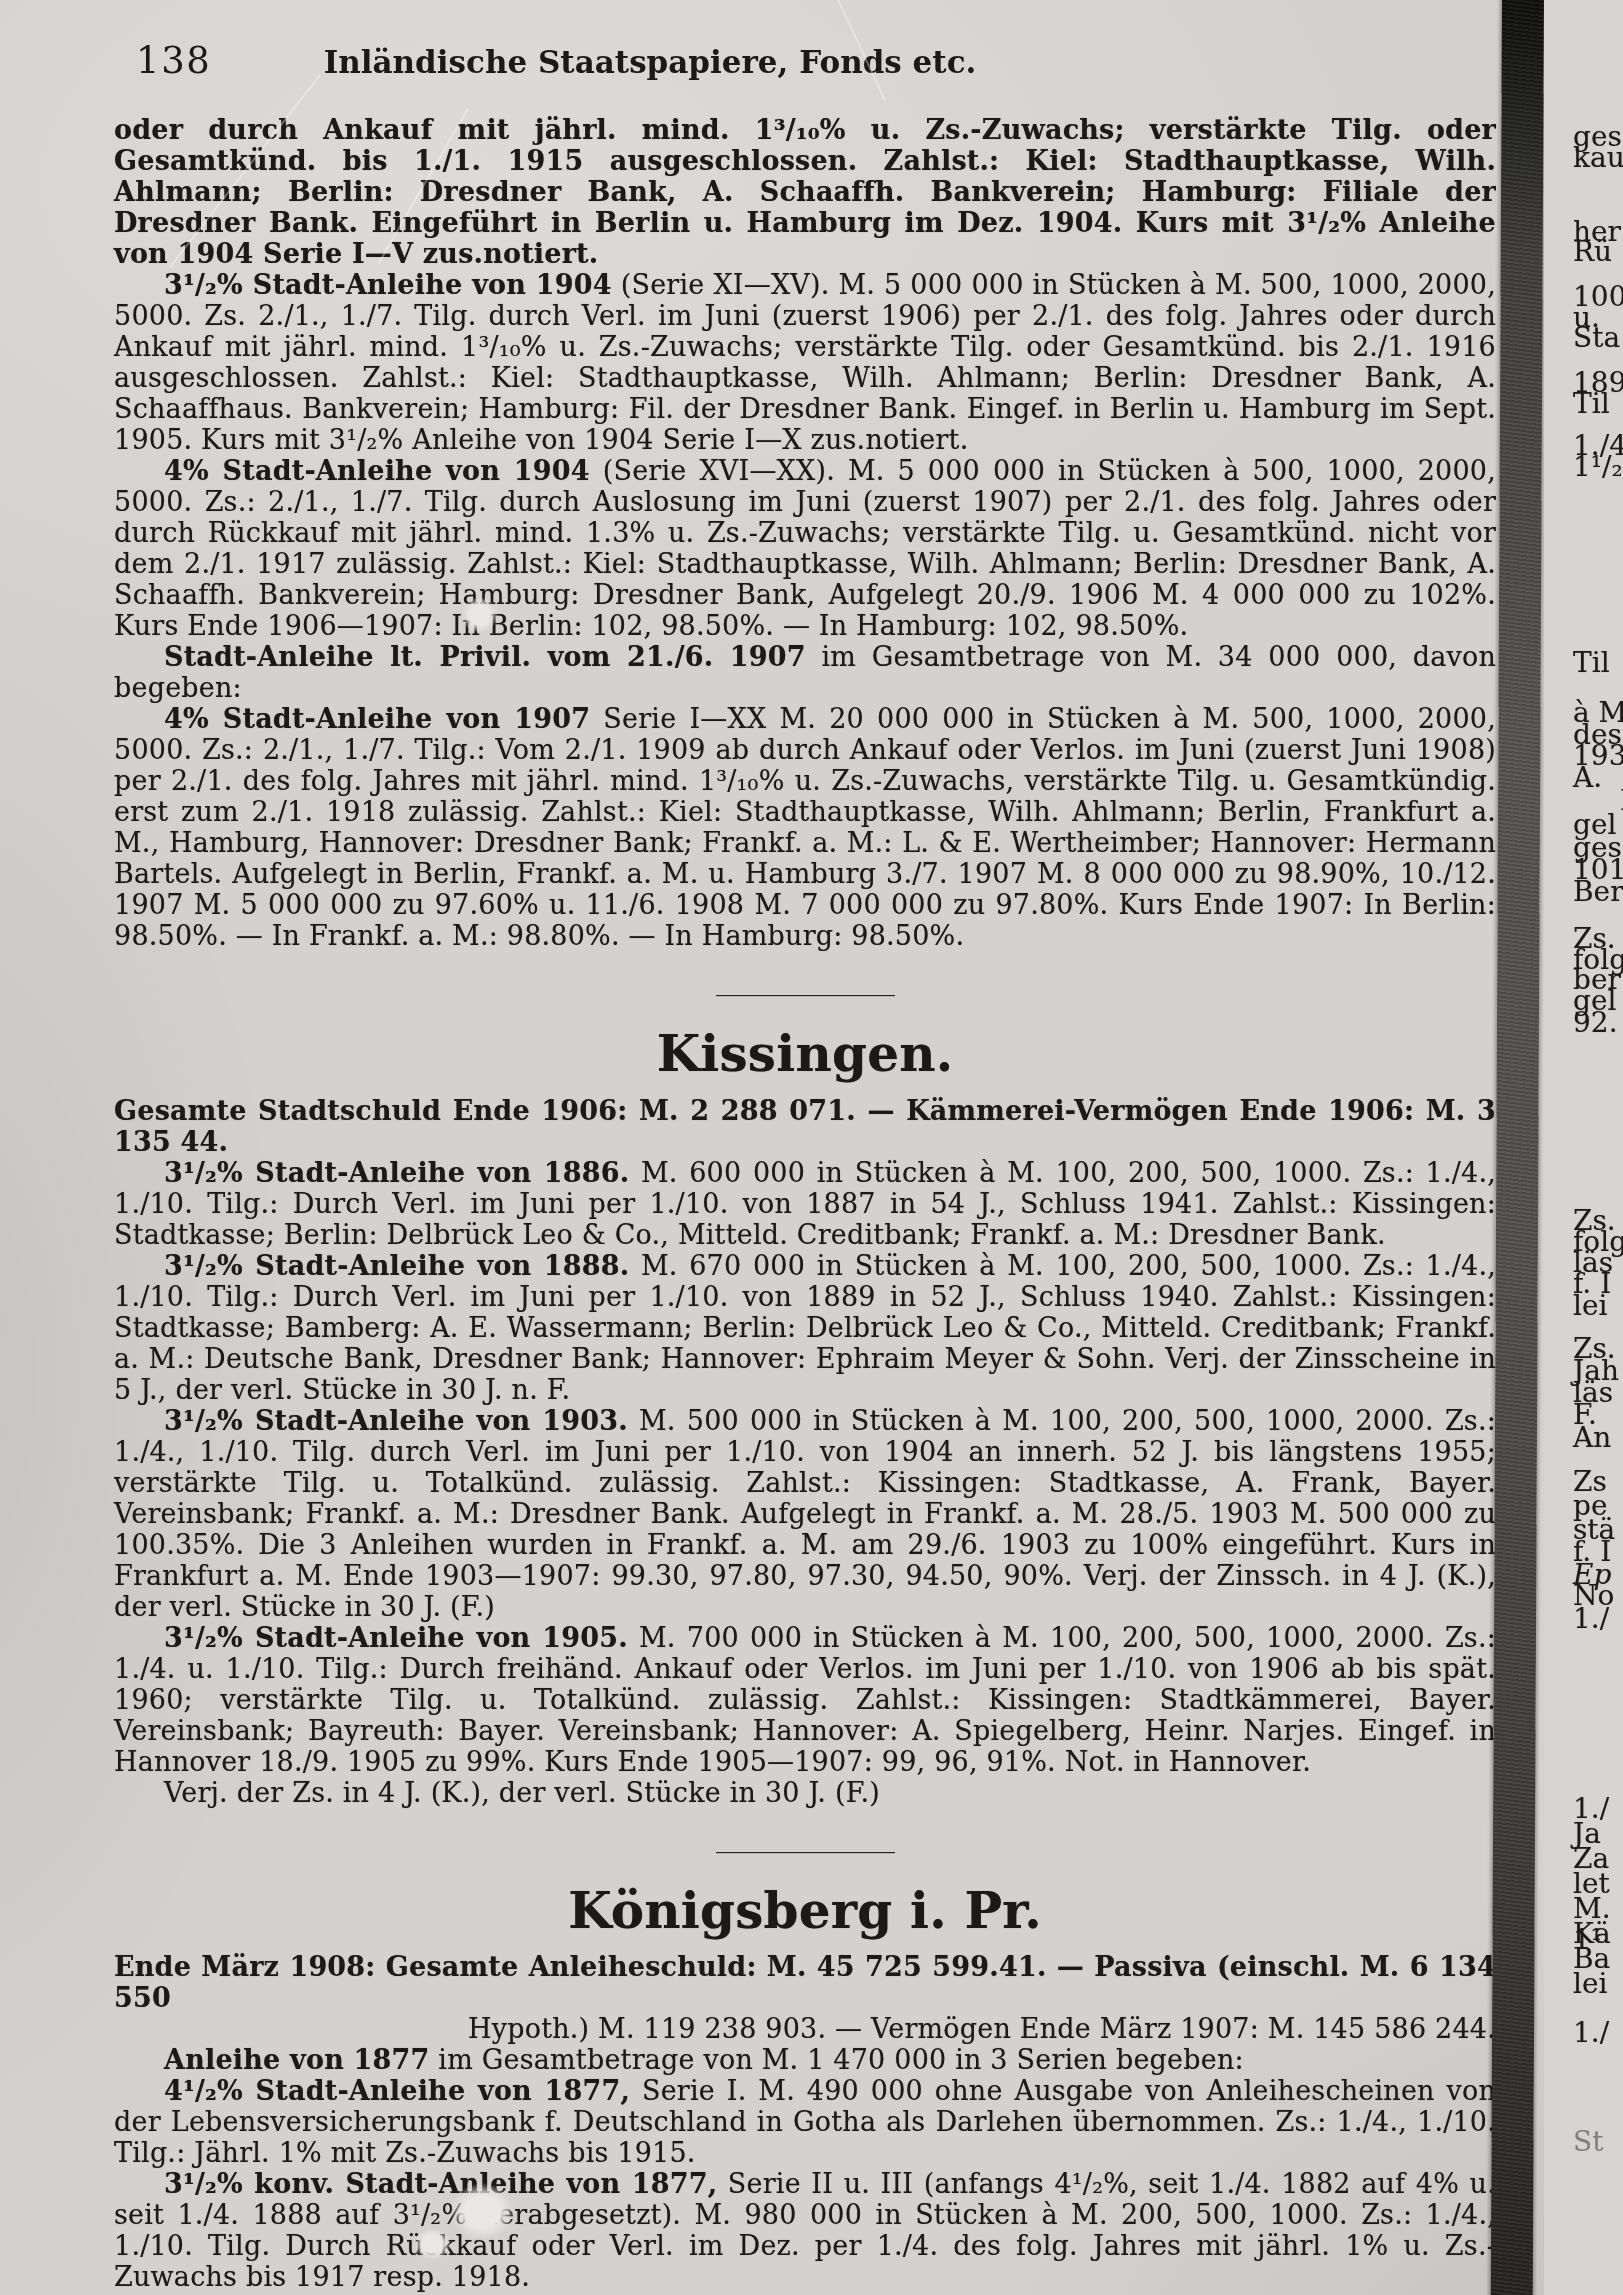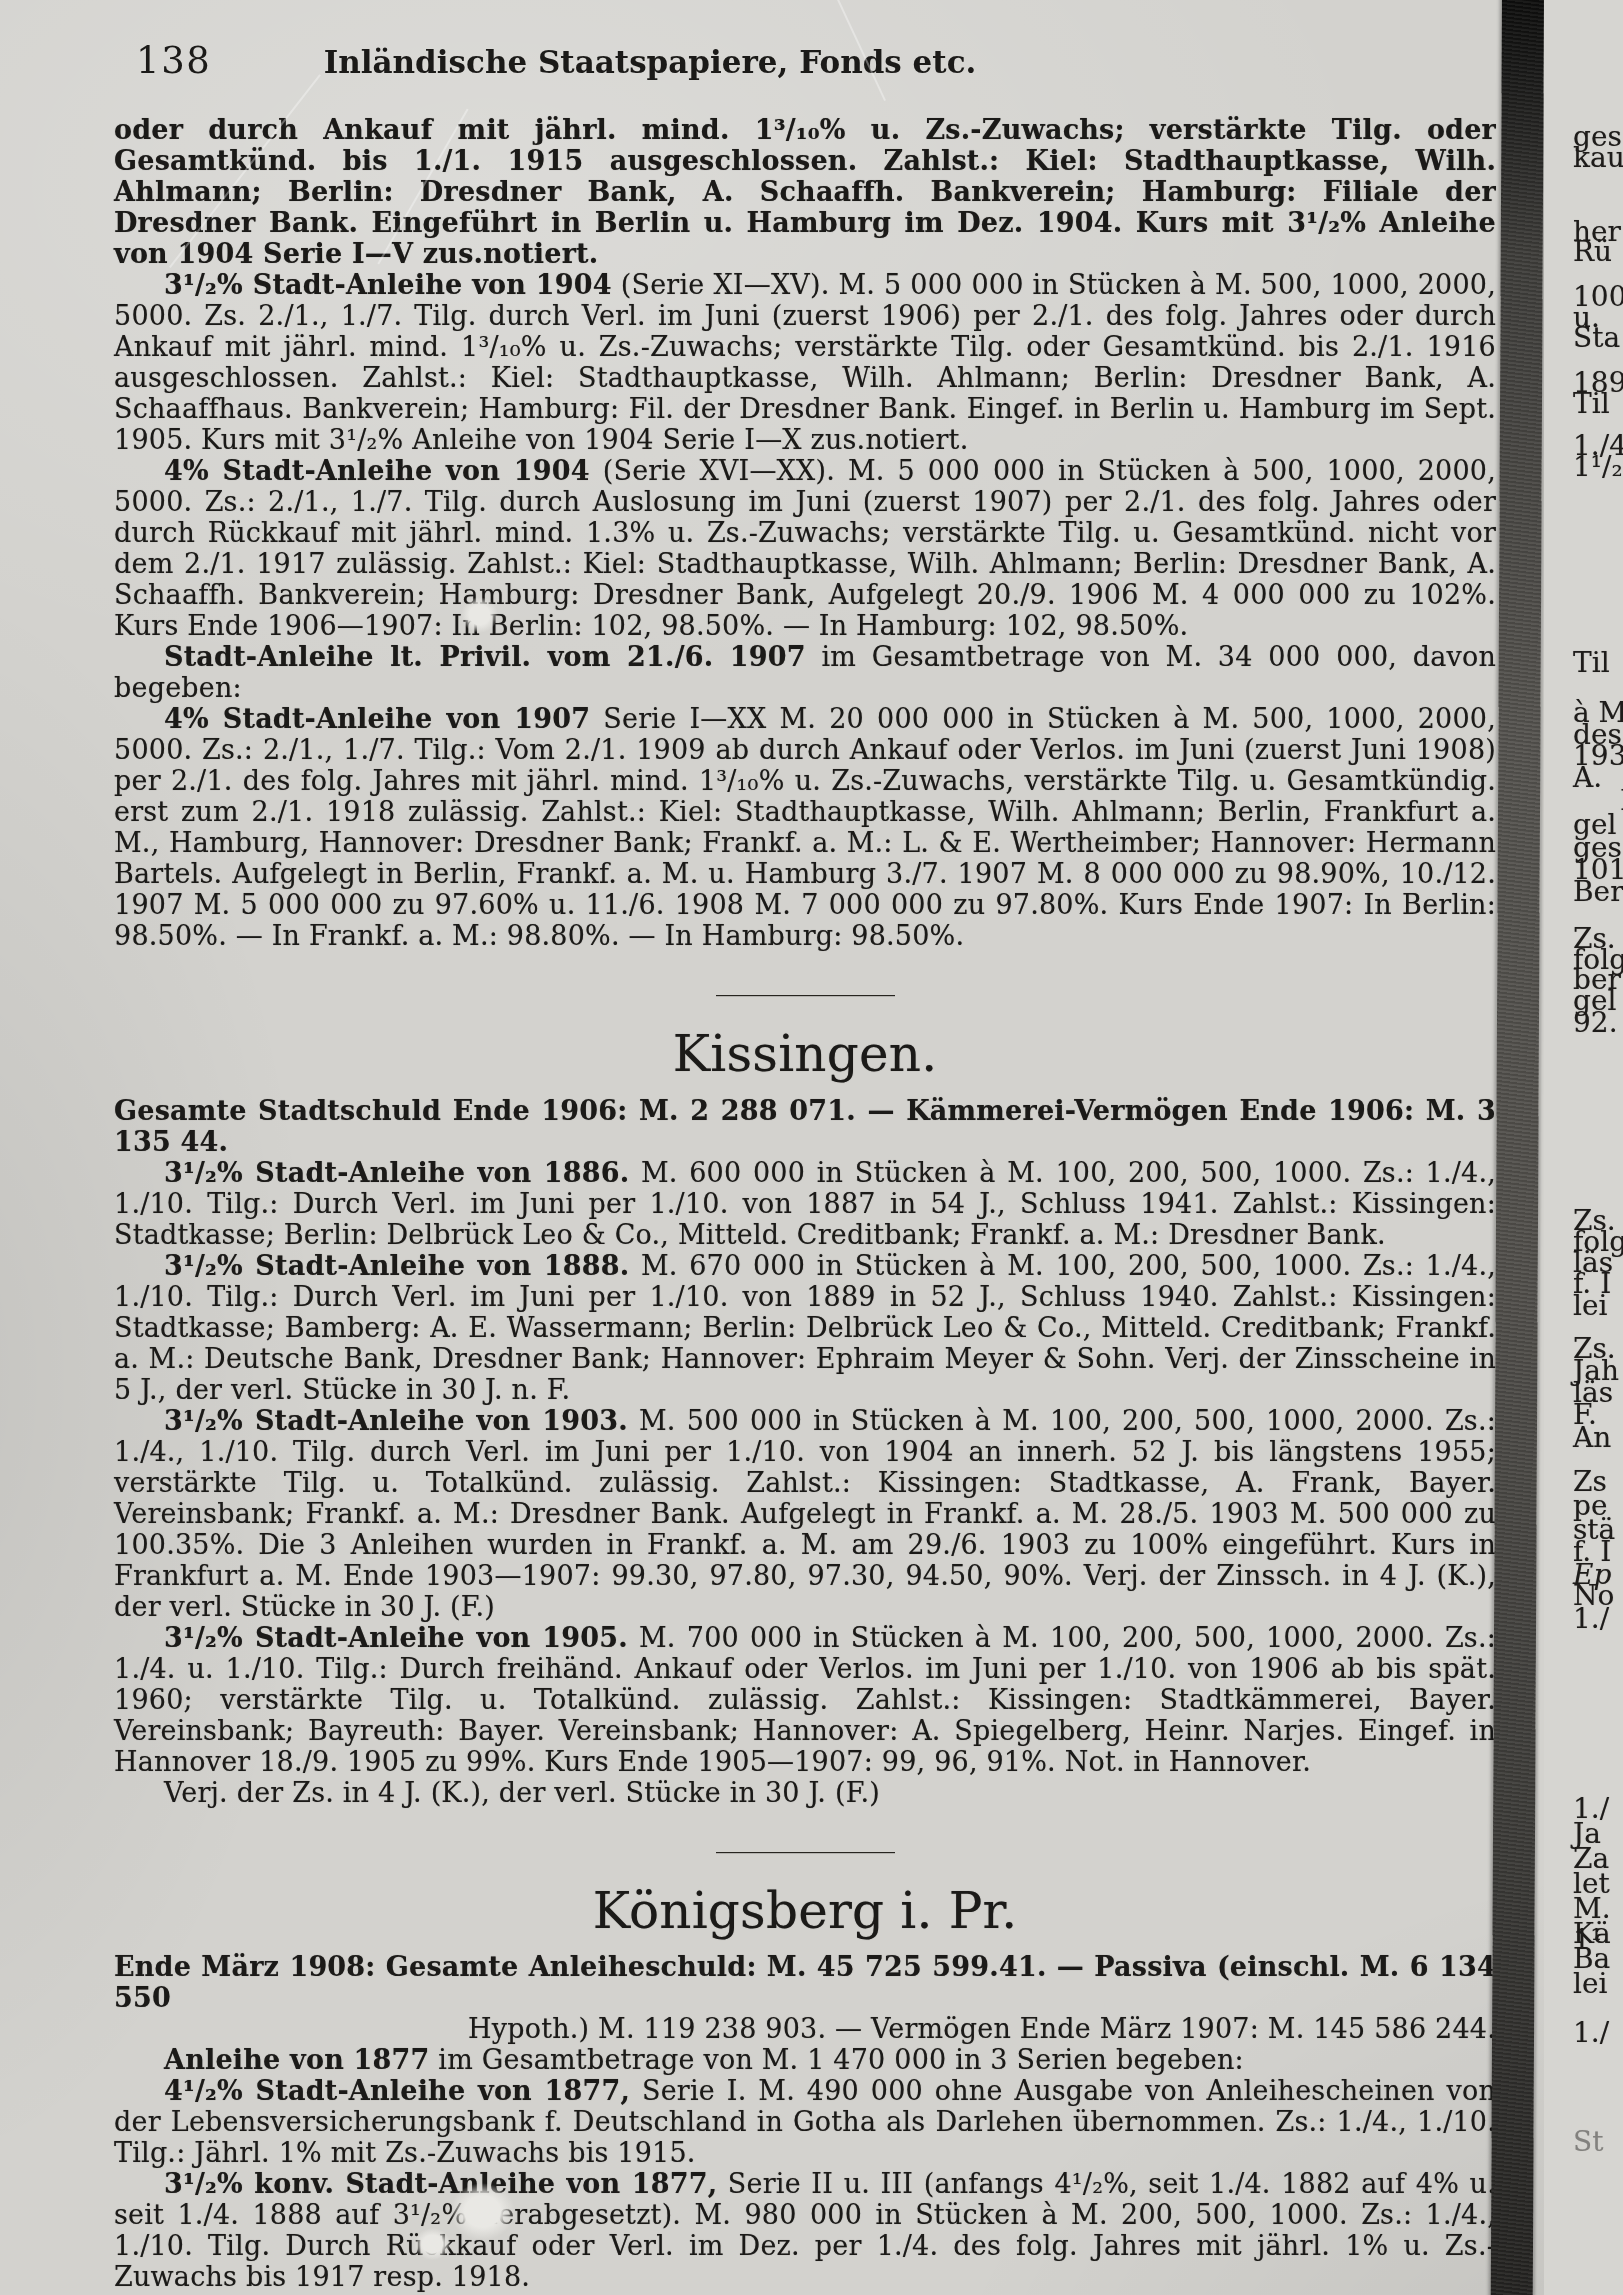--- a/index.html
+++ b/index.html
@@ -28,21 +28,21 @@
     text-shadow:0 0 0.8px rgba(20,18,15,.45);
     letter-spacing:0.2px;
   }
   .para{margin:0;text-align:justify;text-justify:inter-word;}
   .para.entry{text-indent:50px;}
   .para.flow{text-indent:0;font-weight:bold;}
   .para.center{text-align:right;text-indent:0;}
   .b{font-weight:700;}
   .rule{width:179px;border:0;border-top:1.6px solid #26241f;margin:44px auto 0 auto;height:0;
         box-shadow:0 0.8px 0 rgba(0,0,0,.2);}
-  .section-heading{font-size:50px;line-height:52px;font-weight:400;text-align:center;margin:32px 0 14.6px 0;}
+  .section-heading{font-size:50px;line-height:52px;font-weight:700;text-align:center;margin:32px 0 14.6px 0;}
   
   .gutter{
     position:absolute;left:1502px;top:-4.9px;width:42px;height:2310px;
     transform:rotate(.28deg);transform-origin:top left;
     background:
       repeating-linear-gradient(7deg, rgba(255,255,255,.05) 0 1.6px, rgba(0,0,0,.10) 2.4px 4px),
       linear-gradient(180deg,#0e0e0d 0px,#161615 57px,#3f3e3b 260px,#565450 731px,#52504c 1299px,#3c3b38 1867px,#242321 100%);
     box-shadow:-2.4px 0 3.2px rgba(0,0,0,.25), 2.4px 0 2.4px rgba(0,0,0,.2);
   }
   

